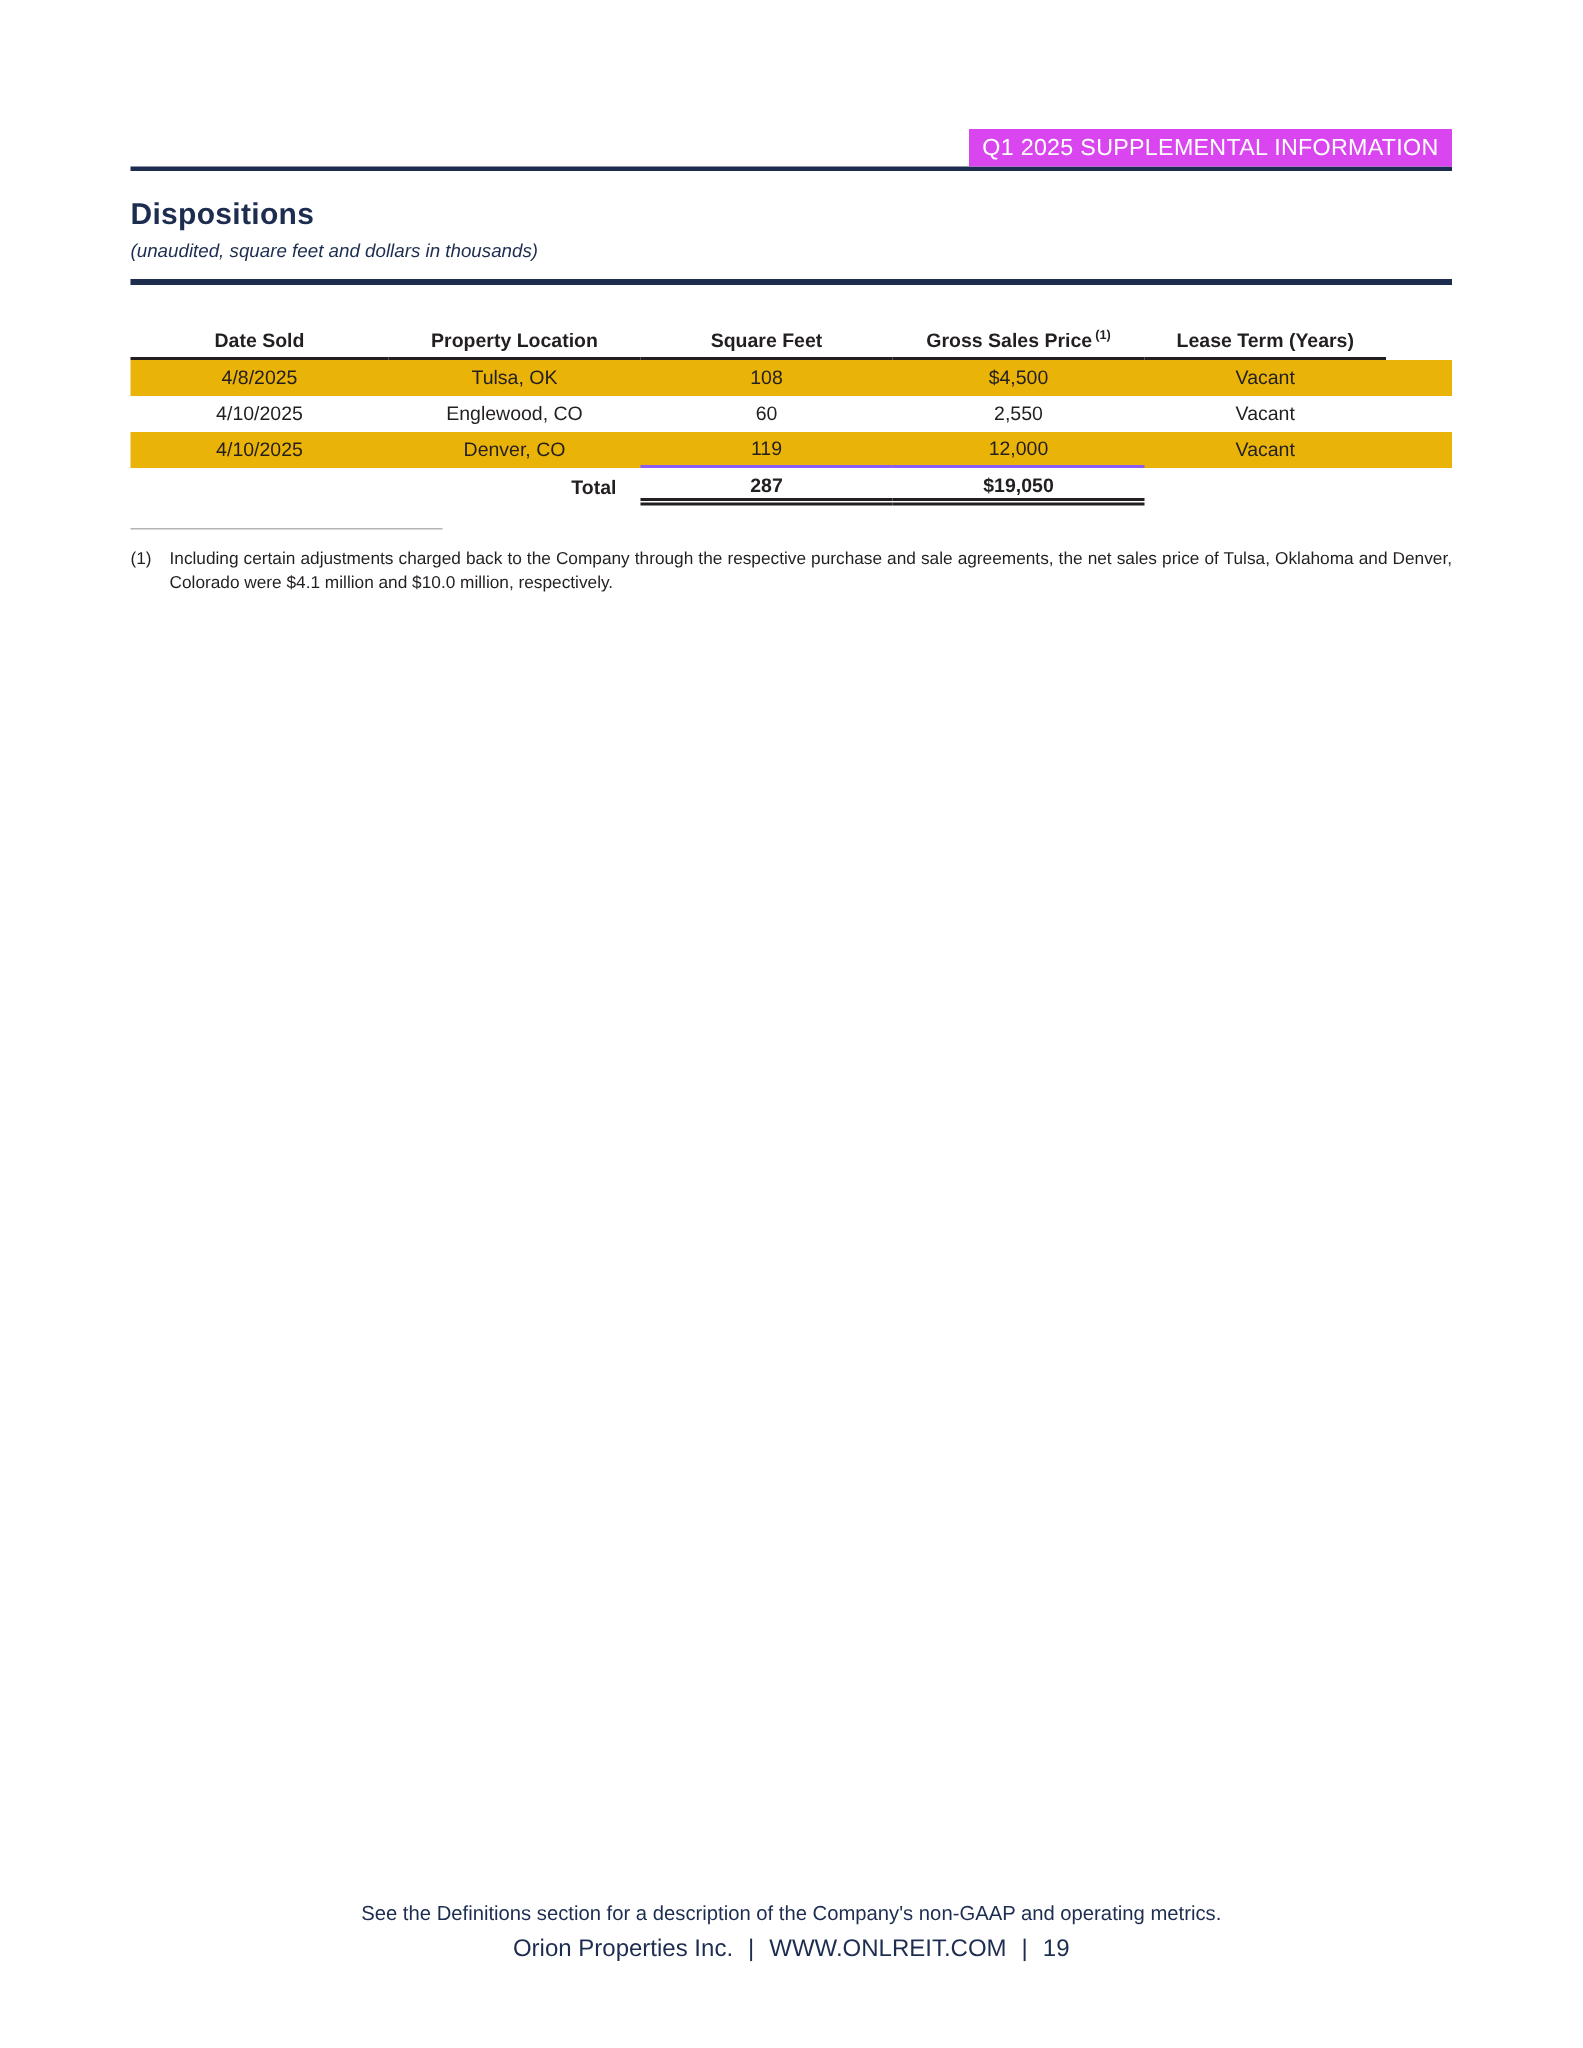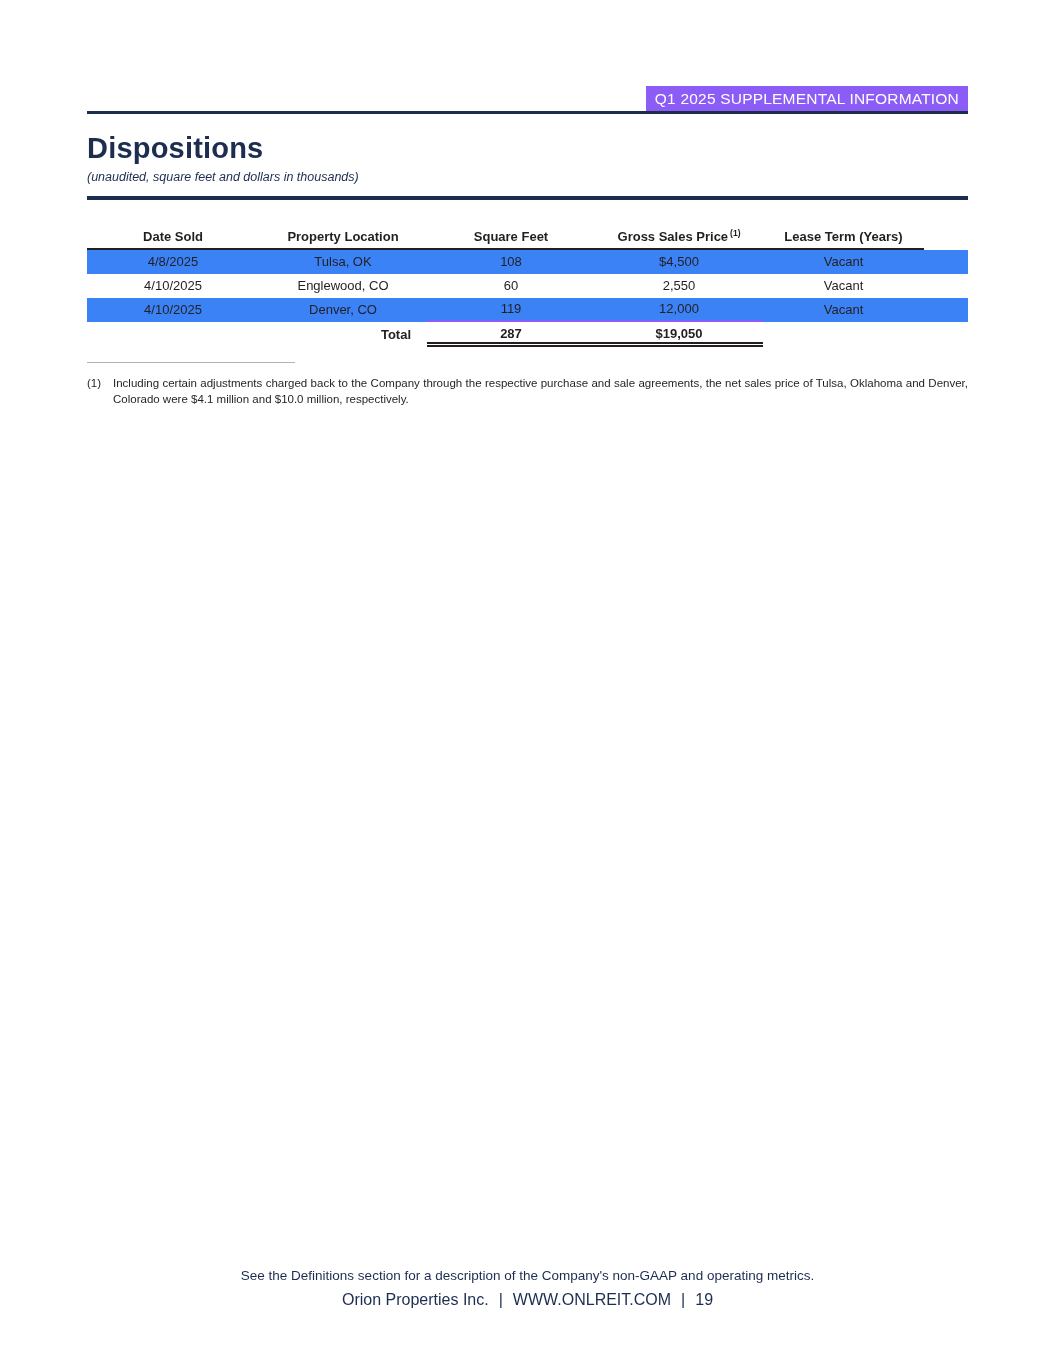--- a/index.html
+++ b/index.html
@@ -24,30 +24,30 @@
   .header-rule {
     position: relative;
     margin-top: 88px;
     height: 26px;
     border-bottom: 3px solid #1d2d50;
   }
   .header-badge {
     position: absolute;
     right: 0;
     bottom: 0;
-    background: #8b5cf6;
+    background: #d946ef;
     color: #ffffff;
     font-size: 15.5px;
     letter-spacing: 0.2px;
     padding: 4px 9px 3px 9px;
     white-space: nowrap;
   }
   .title {
     margin-top: 18px;
-    font-size: 29px;
+    font-size: 20px;
     font-weight: bold;
     color: #1d2d50;
     letter-spacing: 0.2px;
   }
   .subtitle {
     margin-top: 5px;
     font-size: 12.5px;
     font-style: italic;
     color: #1d2d50;
   }
@@ -90,21 +90,21 @@
     vertical-align: super;
     margin-left: 2px;
   }
   .td {
     font-size: 13px;
     height: 24px;
     line-height: 24px;
     text-align: center;
     white-space: nowrap;
   }
-  .striped { background: #3b82f6; }
+  .striped { background: #eab308; }
   .line-below { border-bottom: 2px solid #8b5cf6; line-height: 22px; }
   .total-row { margin-top: 1px; }
   .total-label {
     font-weight: bold;
     text-align: right;
     padding-right: 16px;
   }
   .total-val {
     font-weight: bold;
     border-bottom: 5px double #231f20;

